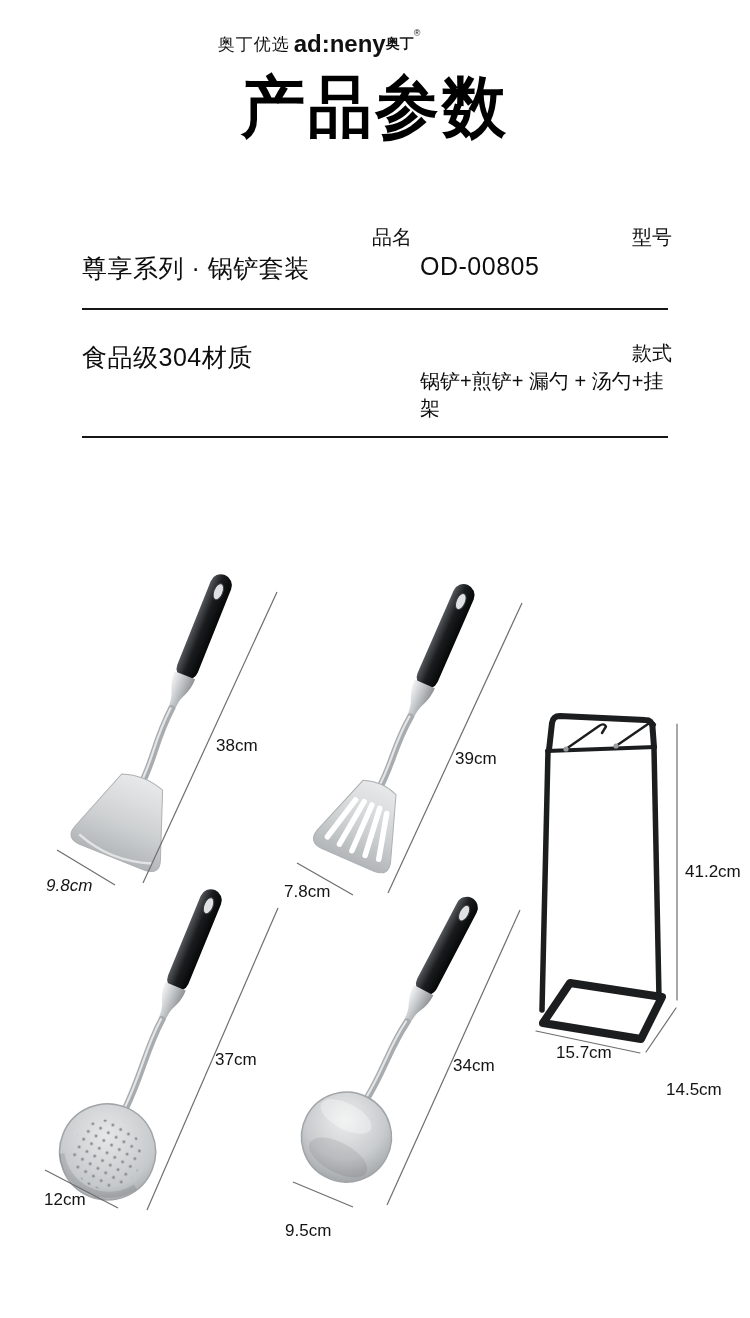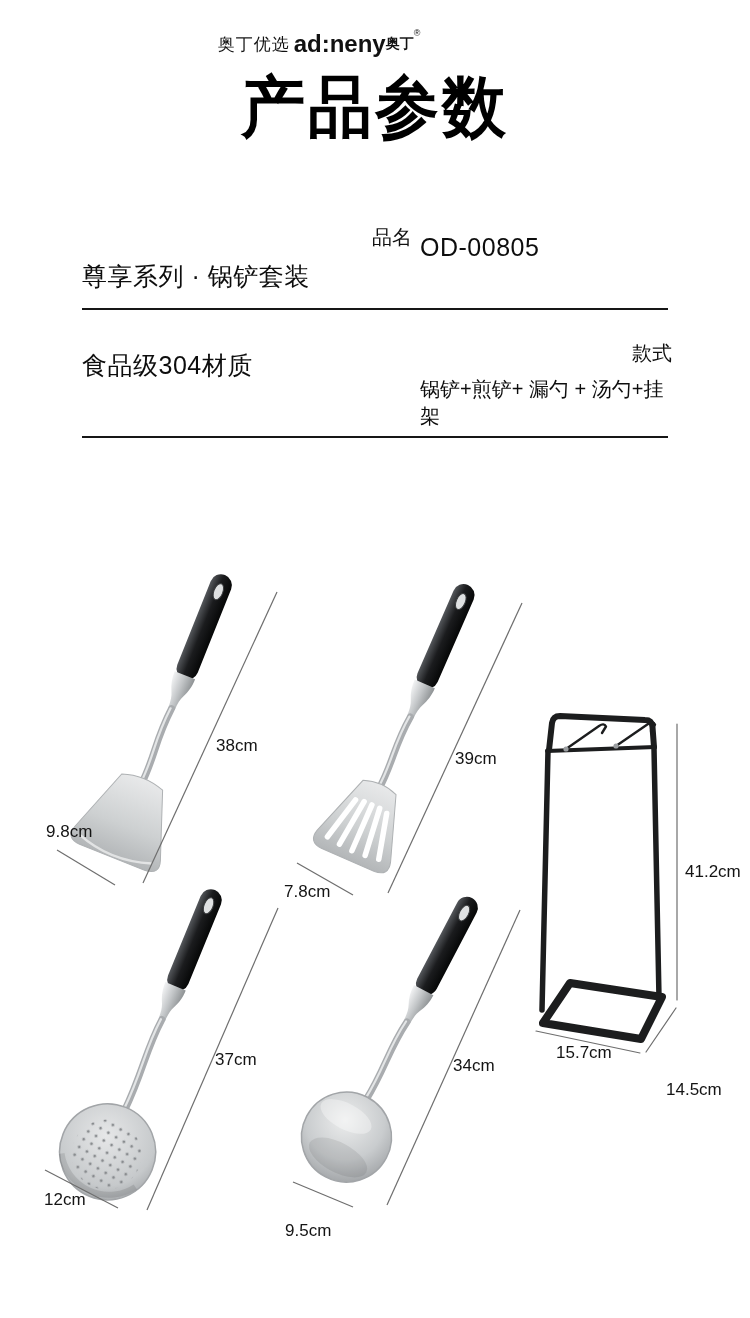--- a/index.html
+++ b/index.html
@@ -32,21 +32,21 @@
     letter-spacing:3px;
     color:#000;
     transform:scaleY(1.05);
   }
 
   
   .spec-row { position:absolute; left:82px; width:590px; }
   .spec-row .col-left  { position:absolute; left:0;     top:0; width:330px; }
   .spec-row .col-right { position:absolute; left:338px;  top:0; width:252px; }
   .spec-label { font-size:20px; color:#111; font-weight:400;text-align:right; }
-  .spec-value { font-size:25px; color:#0d0d0d; margin-top:9px; font-weight:400; letter-spacing:0.5px; }
+  .spec-value { font-size:25px; color:#0d0d0d; margin-top:1px; font-weight:400; letter-spacing:0.5px; }
   .spec-value.small { font-size:20px; letter-spacing:0px; }
   .row1 { top:224px; }
   .row2 { top:340px; }
   .hr { position:absolute; left:82px; width:586px; height:2px; background:#161616; }
   .hr1 { top:308px; }
   .hr2 { top:436px; }
 
   
   .products-svg { position:absolute; left:0; top:540px; width:750px; height:778px; overflow:visible; }
 
@@ -64,20 +64,21 @@
   </div>
 
   <div class="title">产品参数</div>
 
   <div class="spec-row row1">
     <div class="col-left">
       <div class="spec-label">品名</div>
       <div class="spec-value">尊享系列 · 锅铲套装</div>
     </div>
     <div class="col-right">
+      <div class="spec-label">型号</div>
       <div class="spec-value">OD-00805</div>
     </div>
   </div>
   <div class="hr hr1"></div>
 
   <div class="spec-row row2">
     <div class="col-left">
       <div class="spec-value">食品级304材质</div>
     </div>
     <div class="col-right">
@@ -191,21 +192,21 @@
         <circle cx="472" cy="628" r="45" fill="url(#ladlegrad)" stroke="#a2a5a8" stroke-width="1.5"></circle>
         <ellipse cx="462" cy="610" rx="28" ry="13" fill="rgba(255,255,255,0.35)"></ellipse>
         <ellipse cx="474" cy="650" rx="32" ry="15" fill="rgba(0,0,0,0.08)"></ellipse>
       </g>
       <path d="M 520,370 L 387,665" stroke="#6e6e6e" stroke-width="1.2"></path>
       <path d="M 293,642 L 353,667" stroke="#6e6e6e" stroke-width="1.2"></path>
     </g>
   </svg>
 
   <div class="dim-label" style="left:216px; top:736px;">38cm</div>
-  <div class="dim-label" style="left:46px;  top:822px;">9.8cm</div>
+  <div class="dim-label" style="left:46px;  top:876px;font-style:italic;">9.8cm</div>
   <div class="dim-label" style="left:455px; top:749px;">39cm</div>
   <div class="dim-label" style="left:284px; top:882px;">7.8cm</div>
   <div class="dim-label" style="left:685px; top:862px;">41.2cm</div>
   <div class="dim-label" style="left:666px; top:1080px;text-align:right;">14.5cm</div>
   <div class="dim-label" style="left:556px; top:1043px;">15.7cm</div>
   <div class="dim-label" style="left:215px; top:1050px;">37cm</div>
   <div class="dim-label" style="left:44px;  top:1190px;">12cm</div>
   <div class="dim-label" style="left:453px; top:1056px;">34cm</div>
   <div class="dim-label" style="left:285px; top:1194px;margin-top:27px;">9.5cm</div>
 

